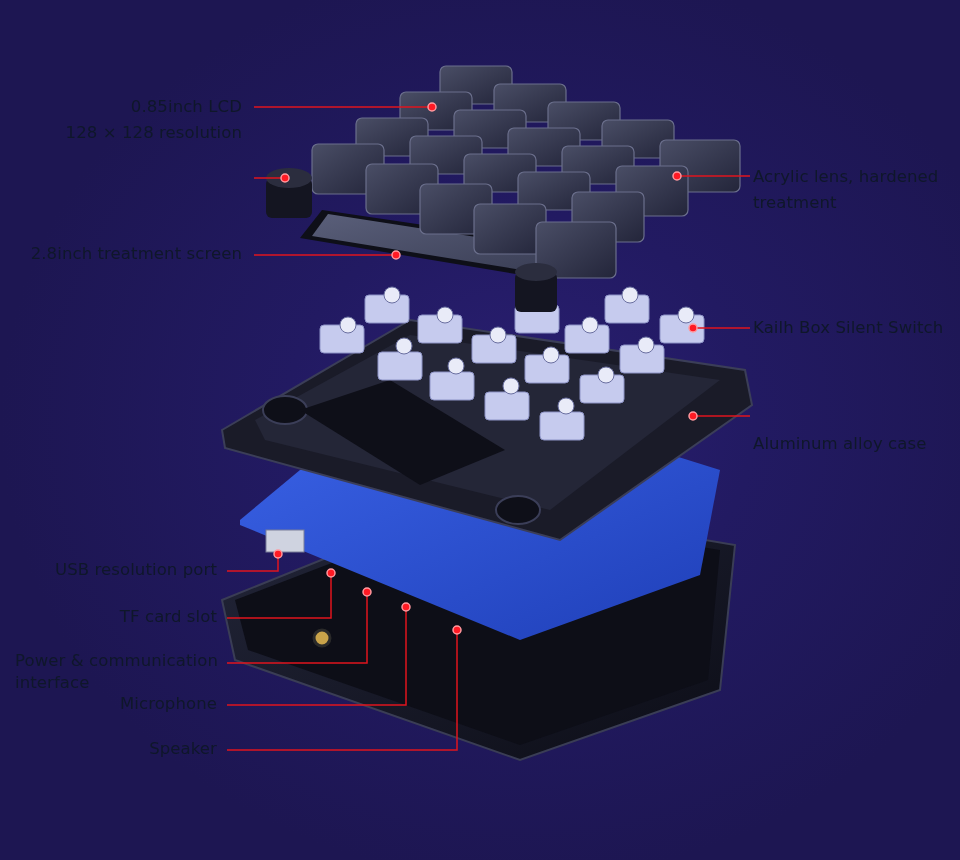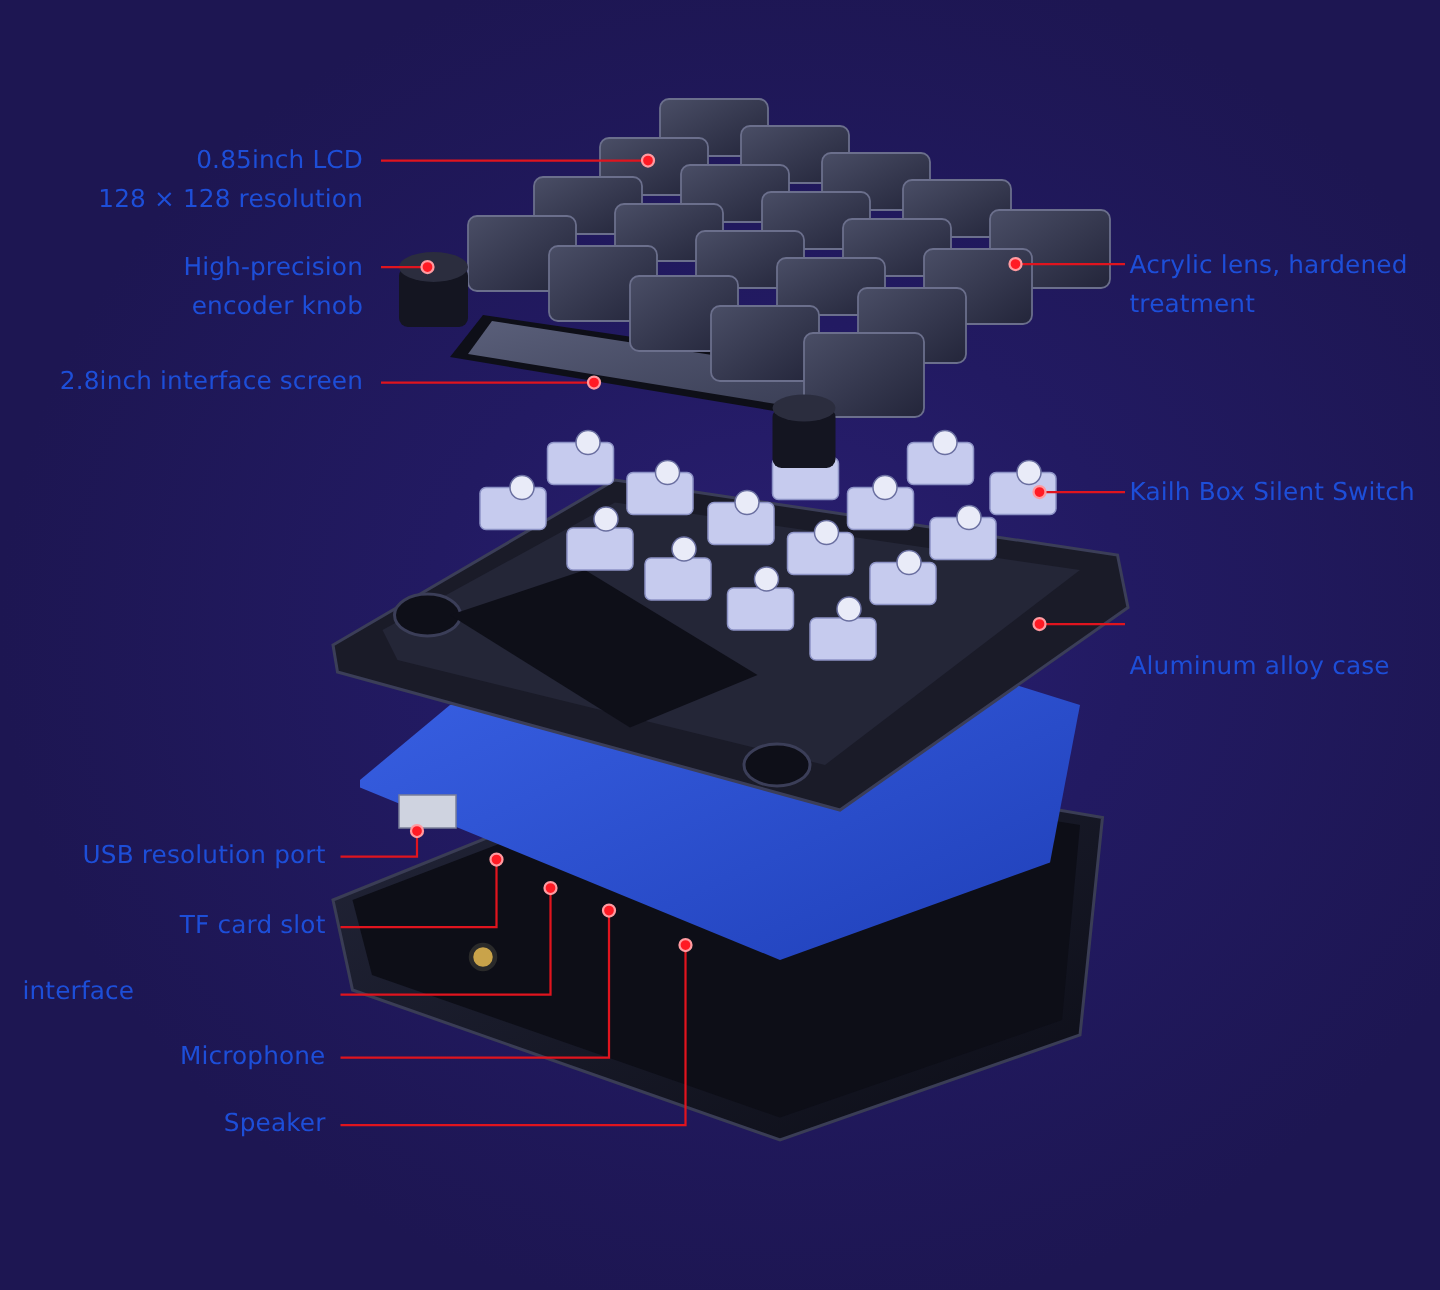--- a/index.html
+++ b/index.html
@@ -5,21 +5,21 @@
   html, body { margin: 0; padding: 0; }
   body {
     width: 960px; height: 860px; overflow: hidden;
     background: radial-gradient(ellipse 520px 460px at 520px 420px, #2a1f72 0%, #221a62 45%, #1d1652 100%);
     font-family: "DejaVu Sans", sans-serif;
     position: relative;
   }
   .stage { position: absolute; left: 0; top: 0; width: 960px; height: 860px; }
   svg.art { position: absolute; left: 0; top: 0; }
   .label {
-    position: absolute; color: #1d4ed8; font-size: 16.5px; line-height: 26px;
+    position: absolute; color: #0f172a; font-size: 16.5px; line-height: 26px;
     letter-spacing: 0.1px; white-space: nowrap;
   }
   .label.right { text-align: right; }
   .label.left { text-align: left; }
   .label span { display: block; }
 </style>
 </head>
 <body>
 
 <div class="stage">
@@ -164,35 +164,32 @@
       <circle cx="367" cy="592" r="4"></circle>
       <circle cx="406" cy="607" r="4"></circle>
       <circle cx="457" cy="630" r="4"></circle>
     </g>
   </svg>
 
   <div class="label right" style="right:718px; top:94px;">
     <span>0.85inch LCD</span>
     <span>128 × 128  resolution</span>
   </div>
-  <div class="label right" style="right:718px; top:165px;">
-    <span>High-precision</span>
-    <span>encoder knob</span>
-  </div>
   <div class="label right" style="right:718px; top:241px;">
-    <span>2.8inch interface screen</span>
+    <span>2.8inch treatment screen</span>
   </div>
 
   <div class="label right" style="right:743px; top:557px;">
     <span>USB resolution port</span>
   </div>
   <div class="label right" style="right:743px; top:604px;">
     <span>TF card slot</span>
   </div>
   <div class="label left" style="left:15px; top:650px; line-height:22px;">
+    <span>Power &amp; communication</span>
     <span>interface</span>
   </div>
   <div class="label right" style="right:743px; top:691px;">
     <span>Microphone</span>
   </div>
   <div class="label right" style="right:743px; top:736px;">
     <span>Speaker</span>
   </div>
 
   <div class="label left" style="left:753px; top:164px;">

